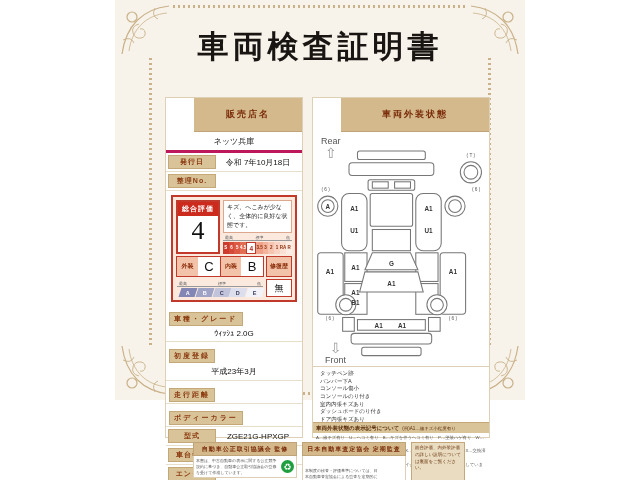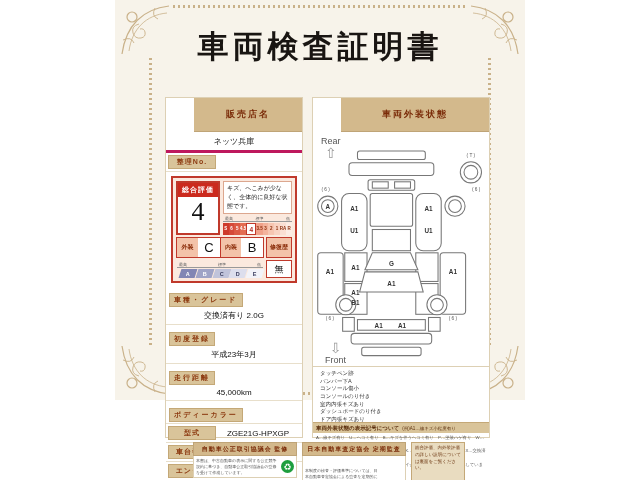--- a/index.html
+++ b/index.html
@@ -152,20 +152,24 @@
           <path d="M22,22 q-8,2 -6,9 q2,6 8,5 q5,-1 4,-6 q-1,-4 -5,-3" stroke-width="0.9"></path>
           <path d="M38,6 q-4,8 3,11 M6,38 q8,-4 11,3" stroke-width="0.9"></path>
         </g>
       </svg></div>
 
   <div class="title">車両検査証明書</div>
 
   <div class="card left-col">
     <div class="bar">販売店名</div>
     <div class="dealer-name">ネッツ兵庫</div>
+    <div class="kv">
+      <span class="stamp">発行日</span>
+      <span class="kv-value">令和 7年10月18日</span>
+    </div>
     <div class="kv">
       <span class="stamp">整理No.</span>
       <span class="kv-value"></span>
     </div>
 
     <div class="rating-box">
       <div class="rb-top">
         <div class="rb-left">
           <div class="rb-label">総合評価</div>
           <div class="rb-value">4</div>
@@ -225,29 +229,28 @@
                 <span>E</span>
               </div>
           </div>
         </div>
         <div class="norepair">無</div>
       </div>
     </div>
 
     <div class="spec">
       <span class="stamp">車種・グレード</span>
-      <div class="spec-value">交換済有り 2.0G</div>
+      <div class="spec-value">ｳｨｯｼｭ 2.0G</div>
     </div>
     <div class="spec">
       <span class="stamp">初度登録</span>
       <div class="spec-value">平成23年3月</div>
     </div>
     <div class="spec">
       <span class="stamp">走行距離</span>
-      <div class="spec-value">45,000km</div>
     </div>
     <div class="spec">
       <span class="stamp">ボディーカラー</span>
     </div>
 
     <div class="kv">
       <span class="stamp">型式</span>
       <span class="kv-value">ZGE21G-HPXGP</span>
     </div>
     <div class="kv">

